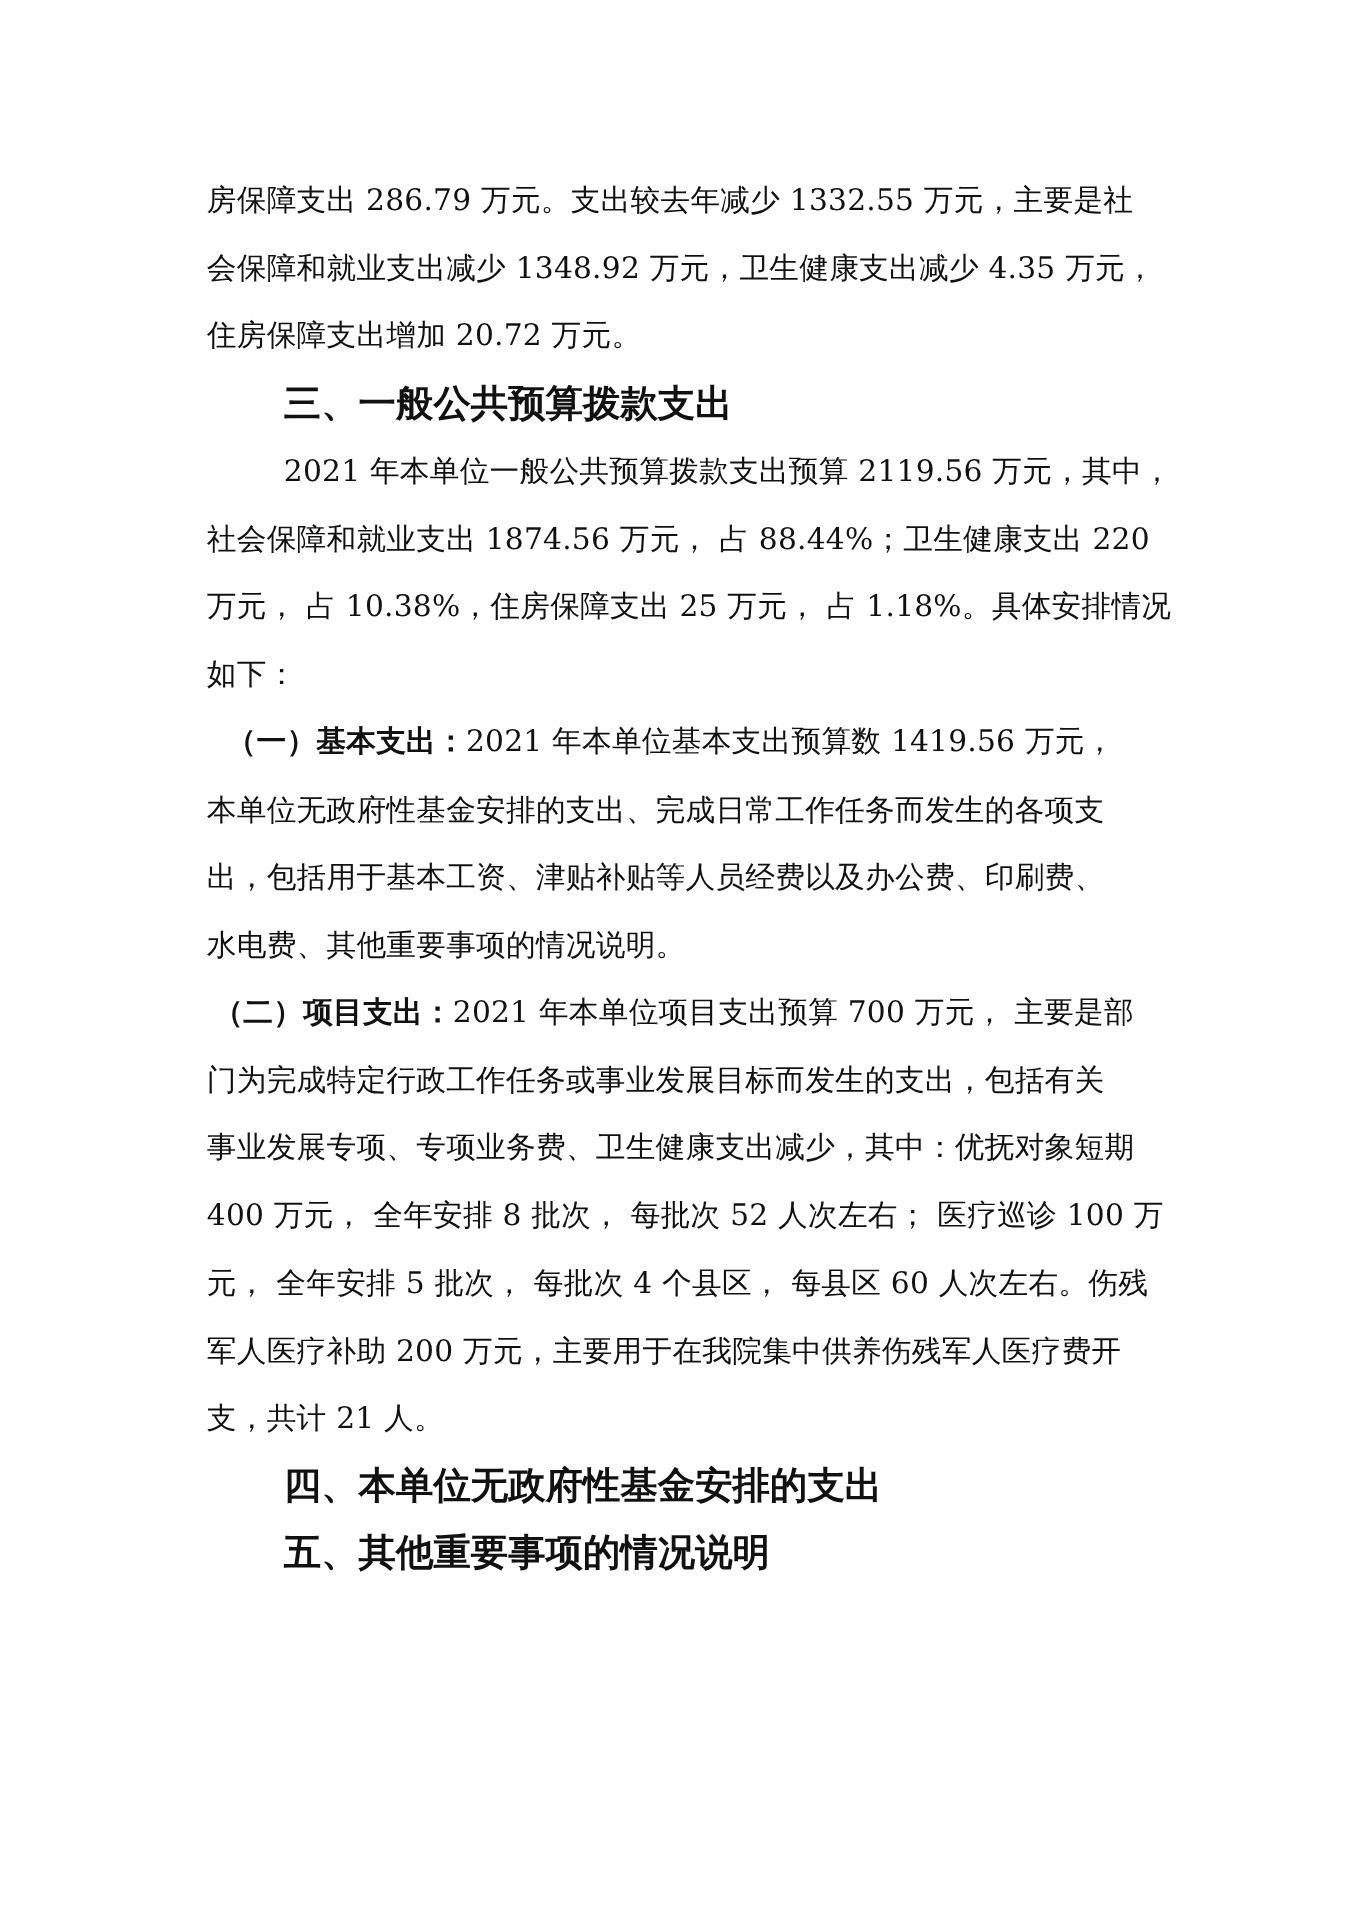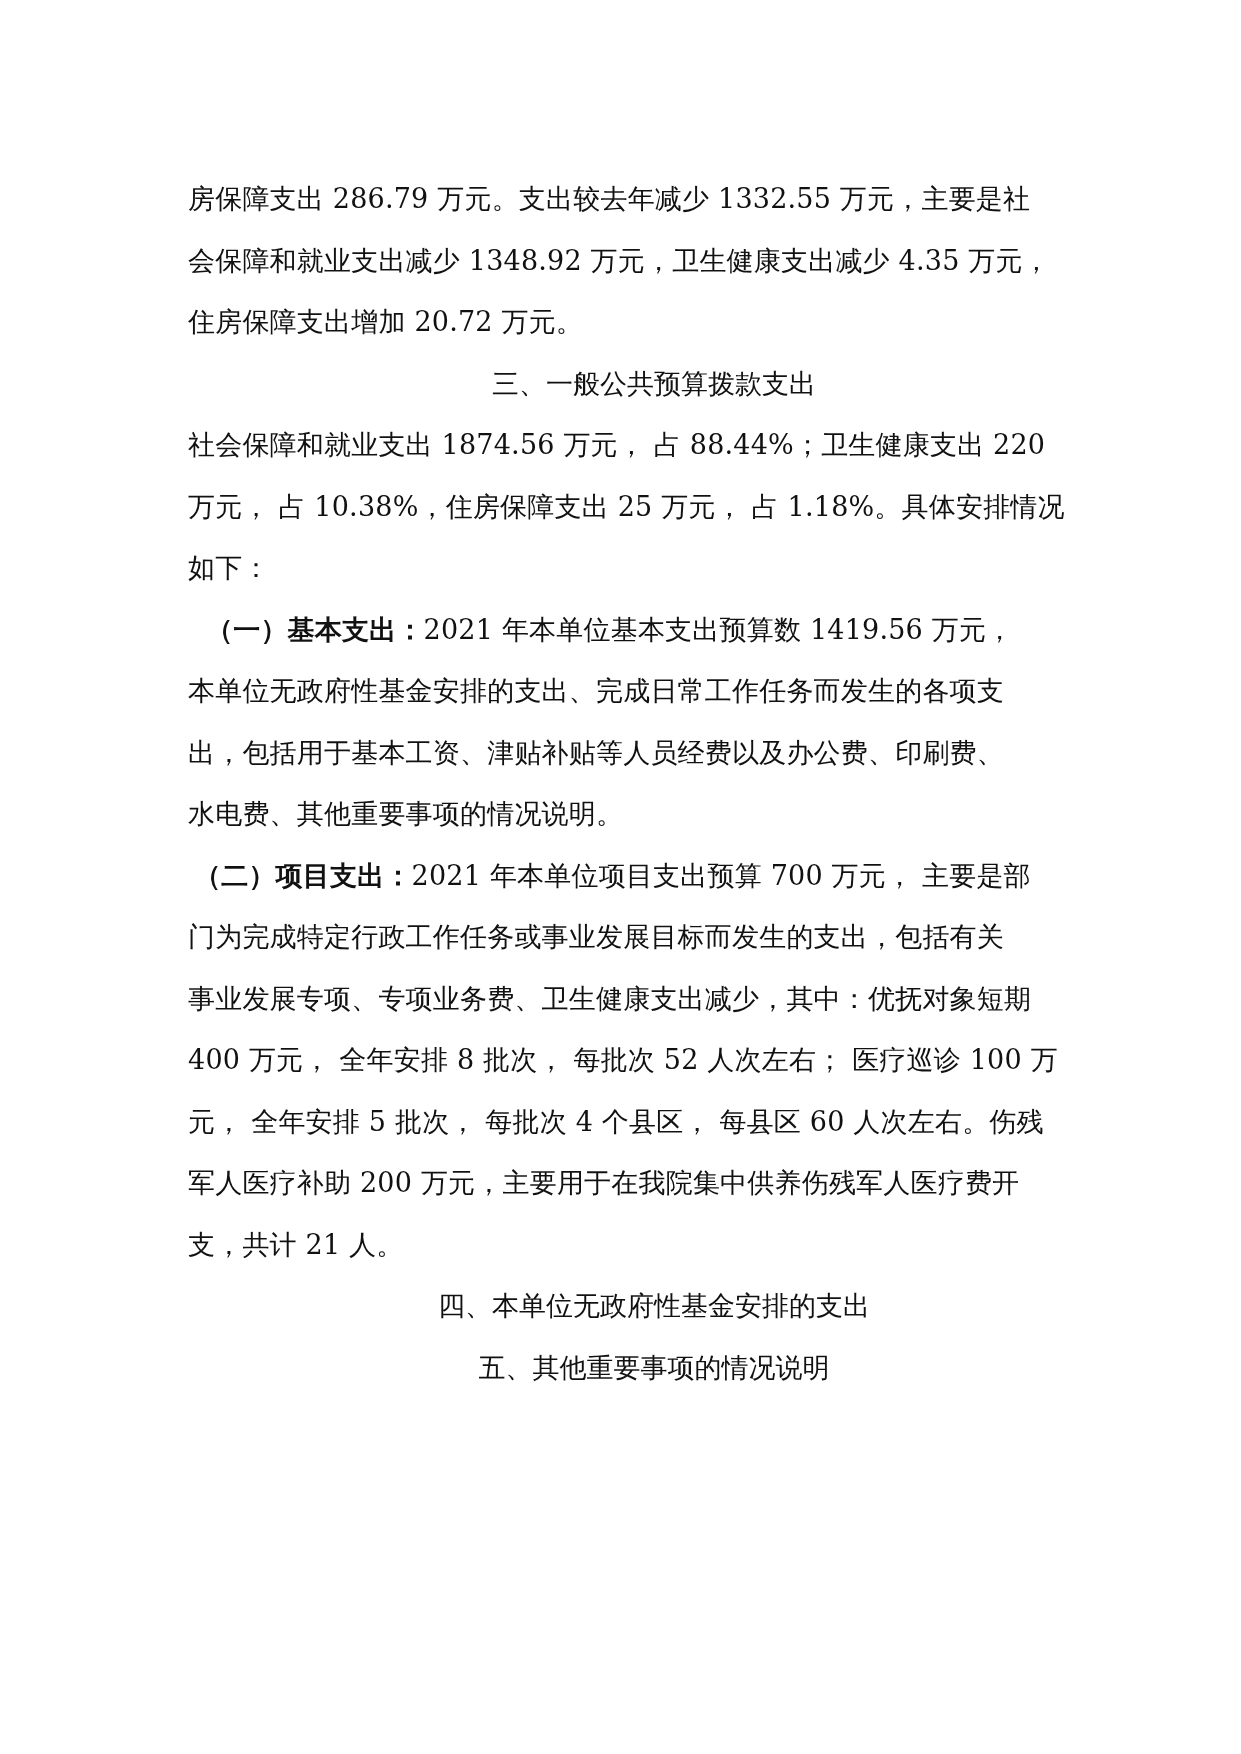--- a/index.html
+++ b/index.html
@@ -11,58 +11,58 @@
       width: 1241px;
       height: 1754px;
       position: relative;
       overflow: hidden;
       font-family: "DejaVu Serif", "Liberation Serif", serif;
       color: #111111;
     }
     .page {
       position: absolute;
       left: 188px;
-      top: 168px;
+      top: 152px;
       width: 862px;
     }
     .line {
       font-size: 27px;
       line-height: 61.5px;
       height: 61.5px;
       white-space: nowrap;
       letter-spacing: 0.2px;
     }
     .heading {
       font-family: "DejaVu Sans", "Liberation Sans", sans-serif;
-      font-weight: normal;
-      font-size: 27px;
+      font-weight: bold;
+      font-size: 34px;
       line-height: 61.5px;
       padding-left: 70px;
       margin: 0;
-      text-align: center;
     }
     .bold-label {
       font-family: Liberation Serif, serif;
       font-weight: bold;
     }
   </style>
 </head>
 <body>
 
 <div class="page">
 
   <div>
     <div class="line">房保障支出 286.79 万元。支出较去年减少 1332.55 万元，主要是社</div>
     <div class="line">会保障和就业支出减少 1348.92 万元，卫生健康支出减少 4.35 万元，</div>
     <div class="line">住房保障支出增加 20.72 万元。</div>
   </div>
 
   <div class="heading">三、一般公共预算拨款支出</div>
 
   <div>
+    <div class="line" style="padding-left:70px;">2021 年本单位一般公共预算拨款支出预算 2119.56 万元，其中，</div>
     <div class="line">社会保障和就业支出 1874.56 万元， 占  88.44%；卫生健康支出 220</div>
     <div class="line">万元， 占 10.38%，住房保障支出 25 万元， 占 1.18%。具体安排情况</div>
     <div class="line">如下：</div>
   </div>
 
   <div>
     <div class="line" style="padding-left:18px;">
       <span class="bold-label">（一）基本支出：</span><span>2021 年本单位基本支出预算数 1419.56 万元，</span>
     </div>
     <div class="line">本单位无政府性基金安排的支出、完成日常工作任务而发生的各项支</div>

